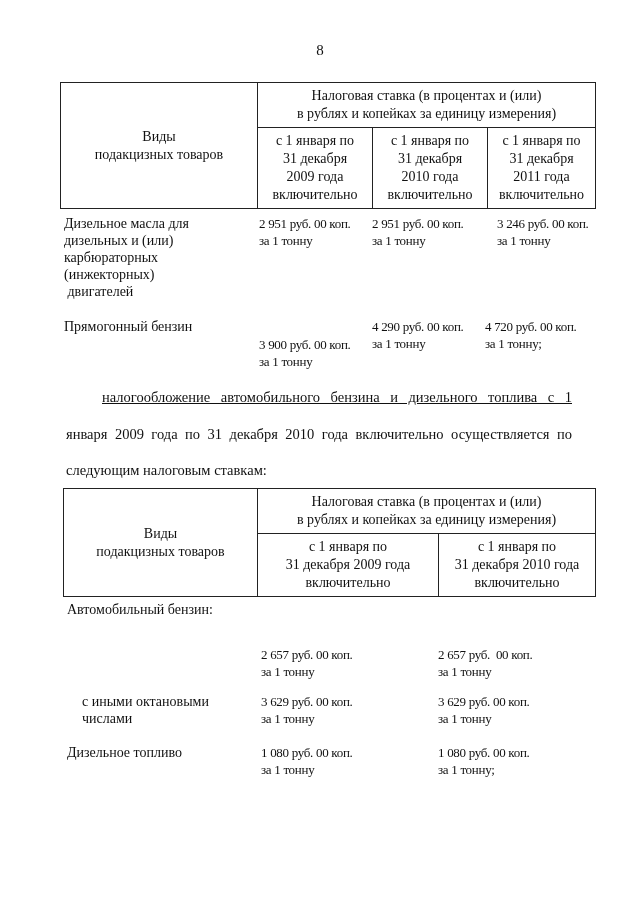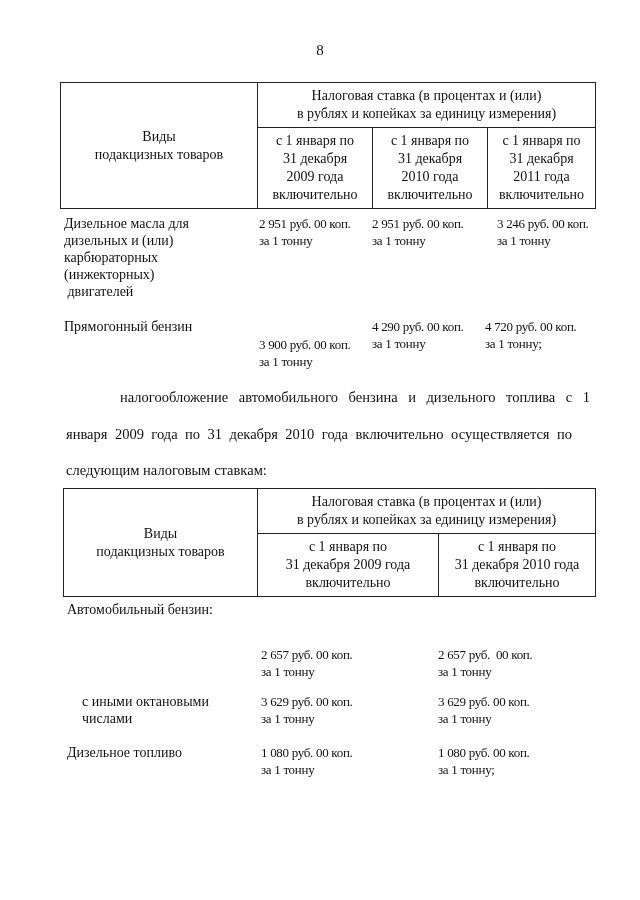--- a/index.html
+++ b/index.html
@@ -82,21 +82,21 @@
 </div>
 <div class="abs val" style="left:372px; top:318px;">
   <div>4 290 руб. 00 коп.</div>
   <div>за 1 тонну</div>
 </div>
 <div class="abs val" style="left:485px; top:318px;">
   <div>4 720 руб. 00 коп.</div>
   <div>за 1 тонну;</div>
 </div>
 
-<div class="abs para" style="left:120px; top:388px; width:470px; text-align:justify; text-align-last:justify;">налогообложение автомобильного бензина и дизельного топлива с 1</div>
+<div class="abs para" style="left:102px; top:388px; width:470px; text-align:justify; text-align-last:justify;text-decoration:underline;">налогообложение автомобильного бензина и дизельного топлива с 1</div>
 <div class="abs para" style="left:66px; top:425px; width:506px; text-align:justify; text-align-last:justify;font-family:Liberation Serif, serif;">января 2009 года по 31 декабря 2010 года включительно осуществляется по</div>
 <div class="abs para" style="left:66px; top:461px;">следующим налоговым ставкам:</div>
 
 <table class="hdr" style="left:63px; top:488px; width:533px; height:95px;">
   <tbody>
       <tr style="height:38px;">
     <td rowspan="2" style="width:189px;">
       <div>Виды</div>
       <div>подакцизных товаров</div>
     </td>

